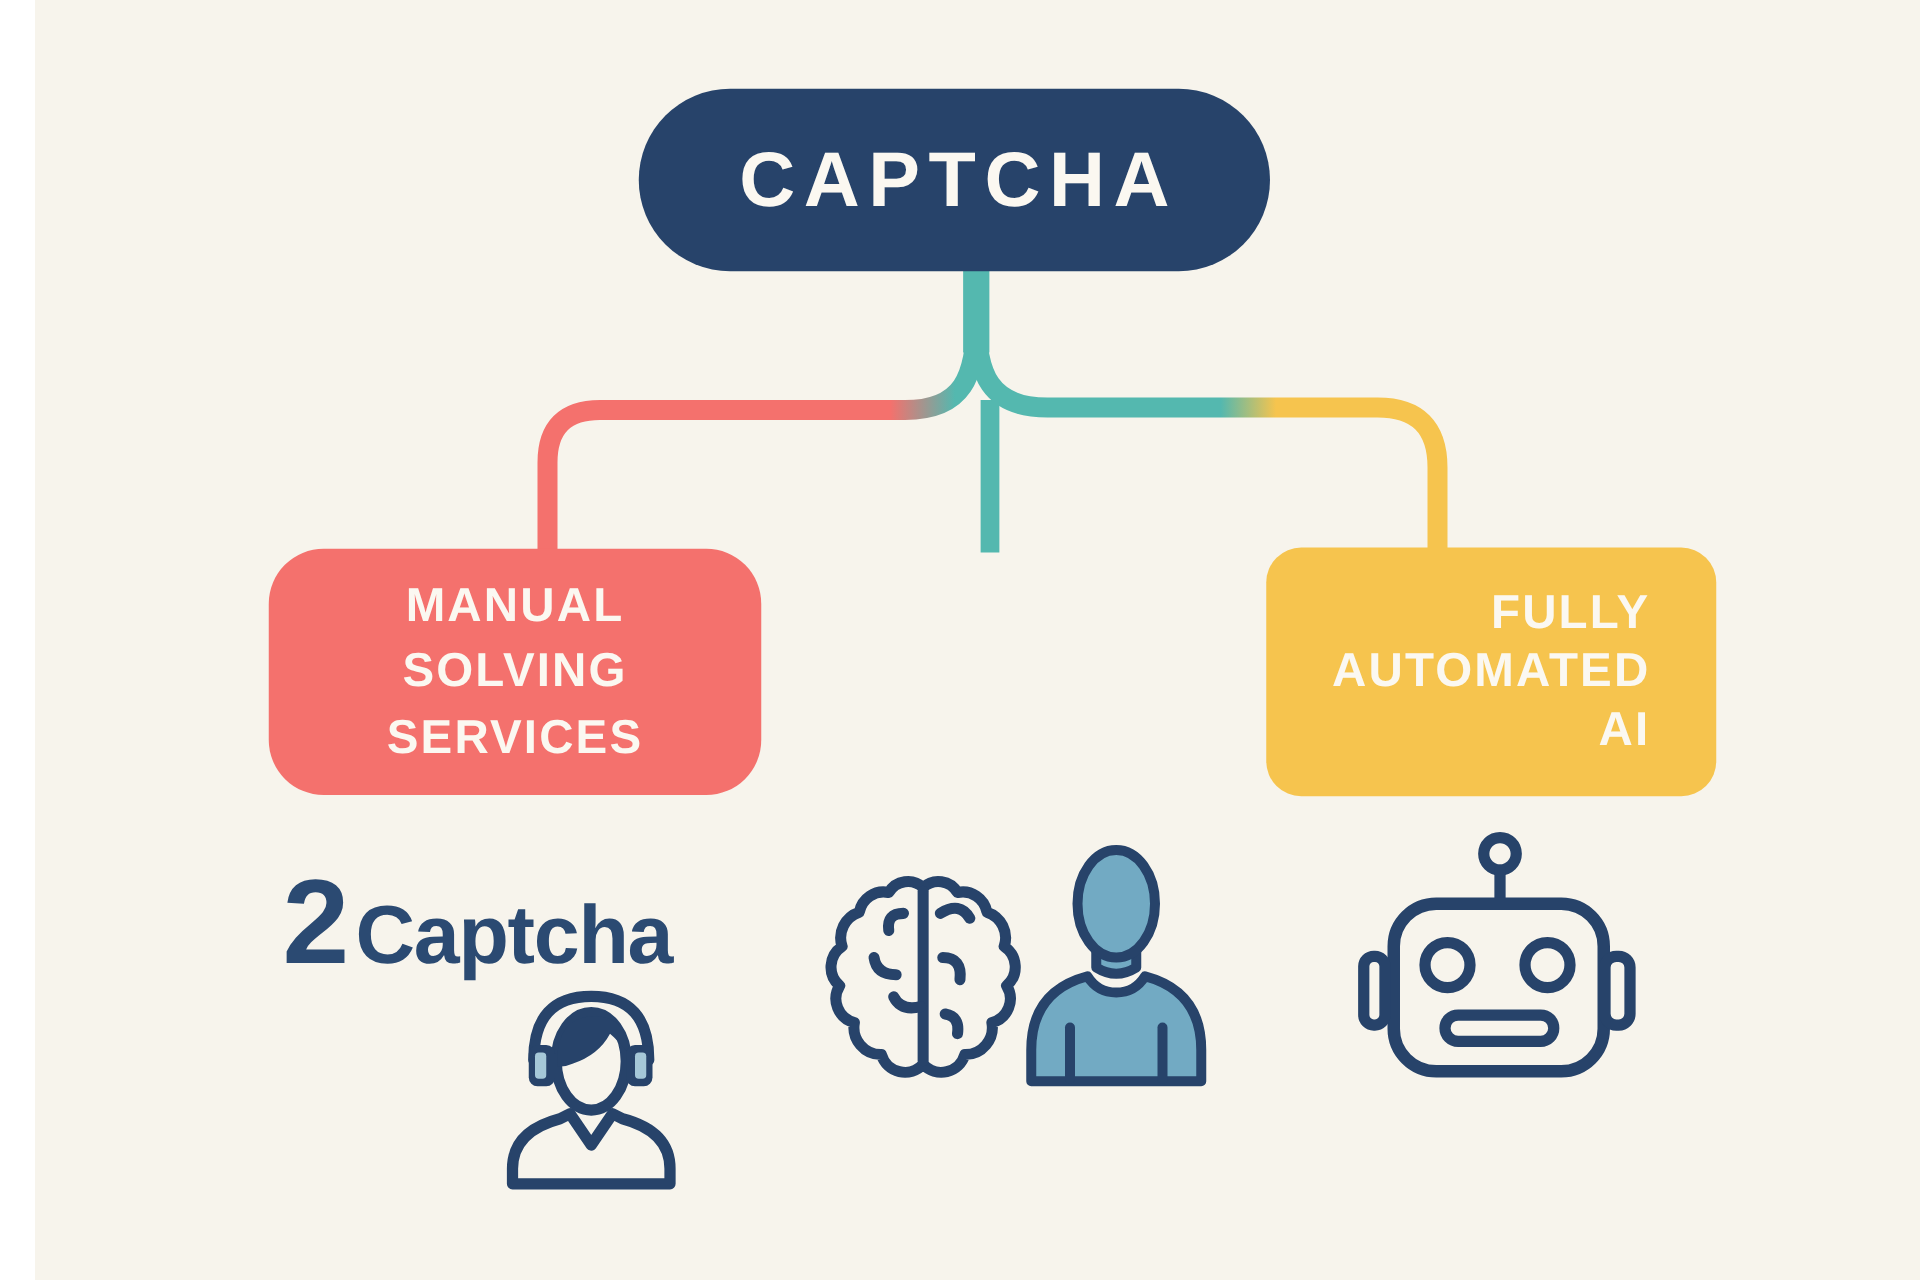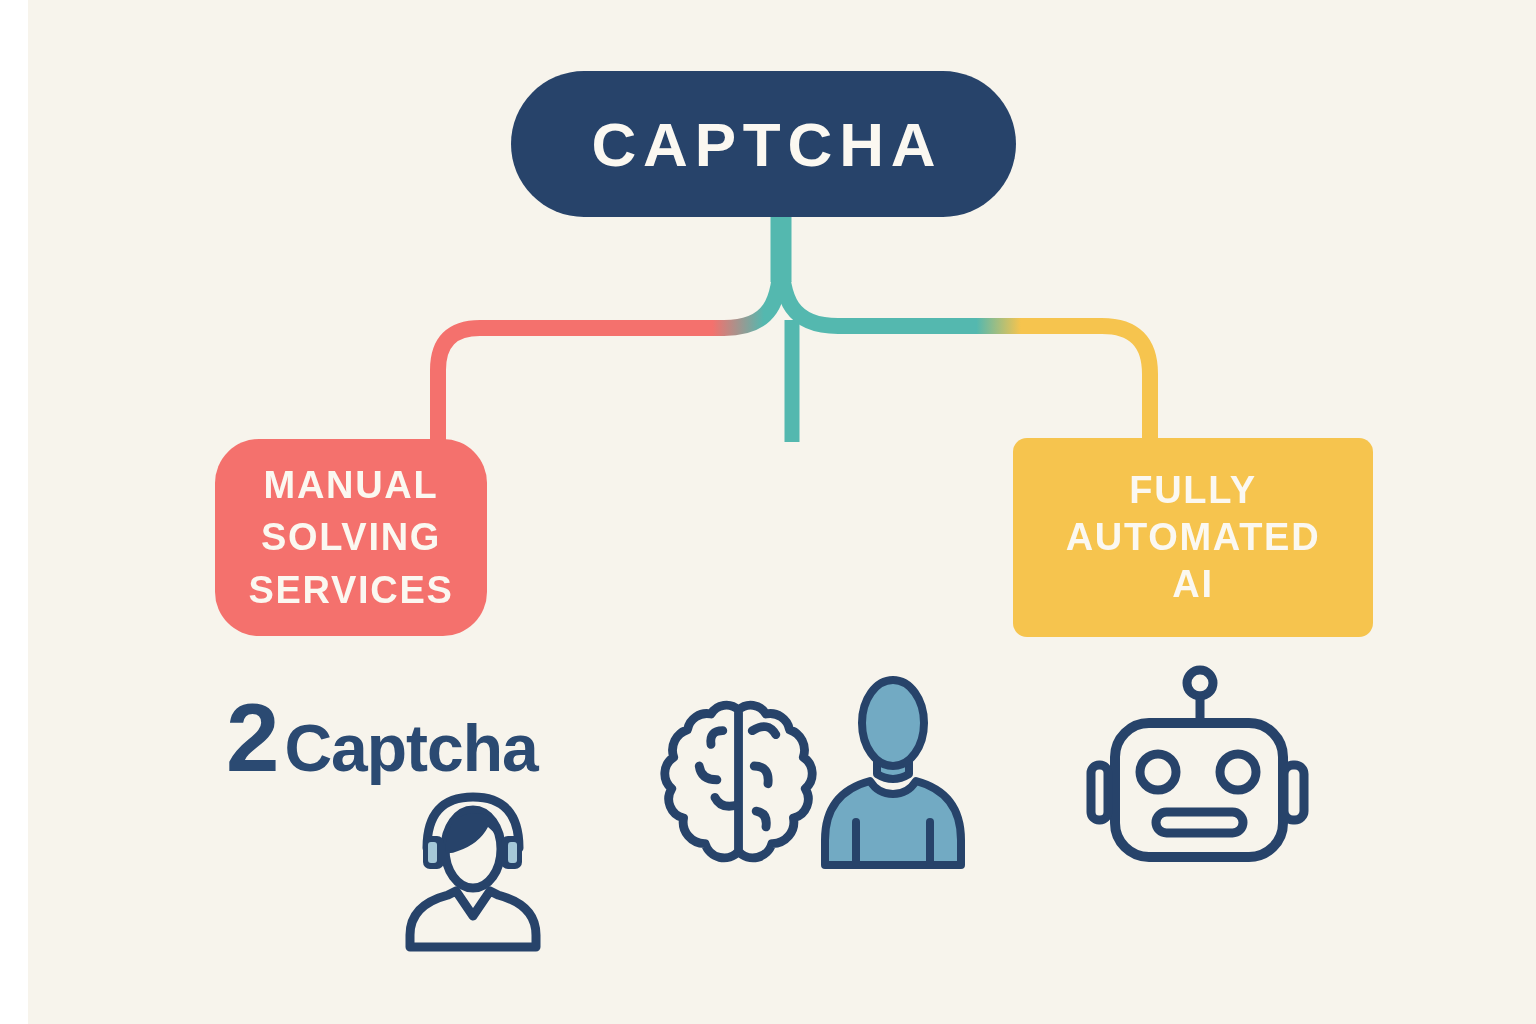--- a/index.html
+++ b/index.html
@@ -28,34 +28,34 @@
     font-size: 62px; font-weight: bold;
     letter-spacing: 0.11em; padding-left: 0.11em;
   }
   .branch-label {
     color: var(--text-light, #fbf8f1);
     font-weight: bold;
     white-space: pre-line;
     letter-spacing: 0.045em;
   }
   .node-manual {
-    left:187px; top:439px; width:272px; height:197px;
+    left:187px; top:439px; width:394px; height:197px;
     background: var(--coral, #f4716d); border-radius:44px;
     font-size:38px; line-height:1.38;
   }
   .node-hybrid {
     left:614px; top:438px; width:304px; height:199px;
     background: var(--teal, #54b8af); border-radius:42px;
     font-size:44px; line-height:1.18;
     padding-bottom:34px;
   }
   .node-auto {
     left:985px; top:438px; width:360px; height:199px;
-    background: var(--yellow, #f6c44e); border-radius:14px;
-    font-size:38px; line-height:1.23;
+    background: var(--yellow, #f6c44e); border-radius:28px;
+    font-size:38px; line-height:1.23;text-align:right;
   }
 
   .logo {
     position:absolute; left:198px; top:690px;
     display:flex; align-items:baseline;
     color: var(--logo-navy, #2b4a72);
   }
   .logo-prefix { font-size:96px; font-weight:bold; line-height:1; }
   .logo-name   { font-size:66px; font-weight:bold; line-height:1; margin-left:5px; letter-spacing:-1px; }
 

